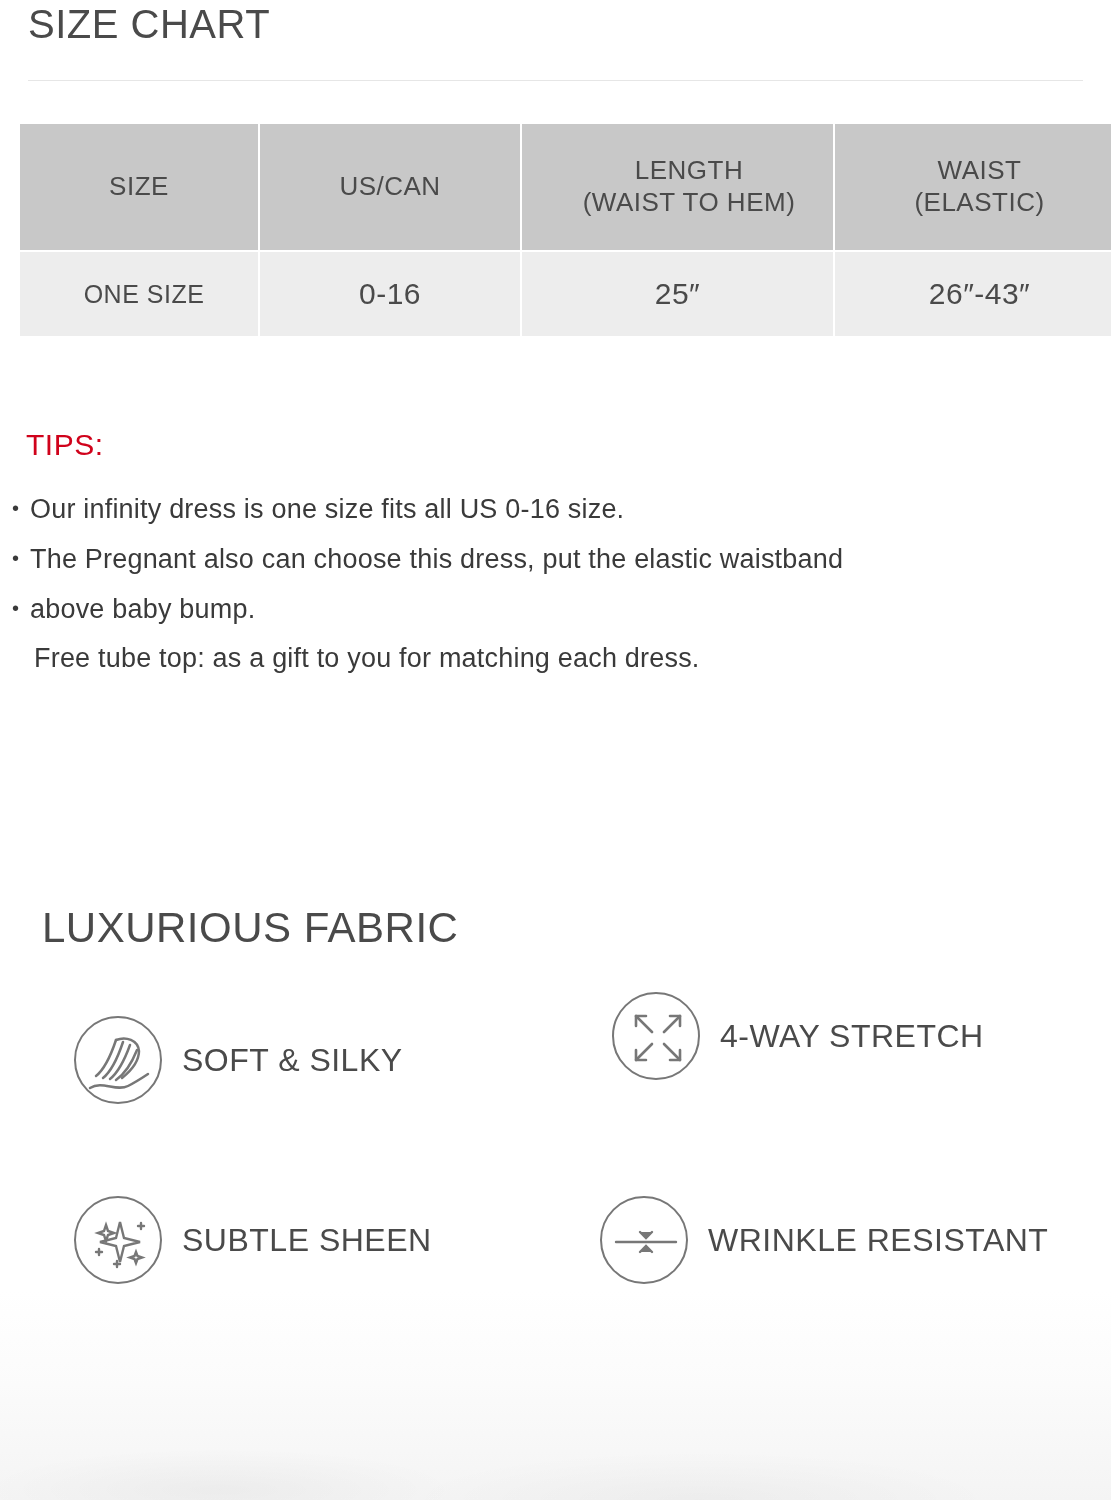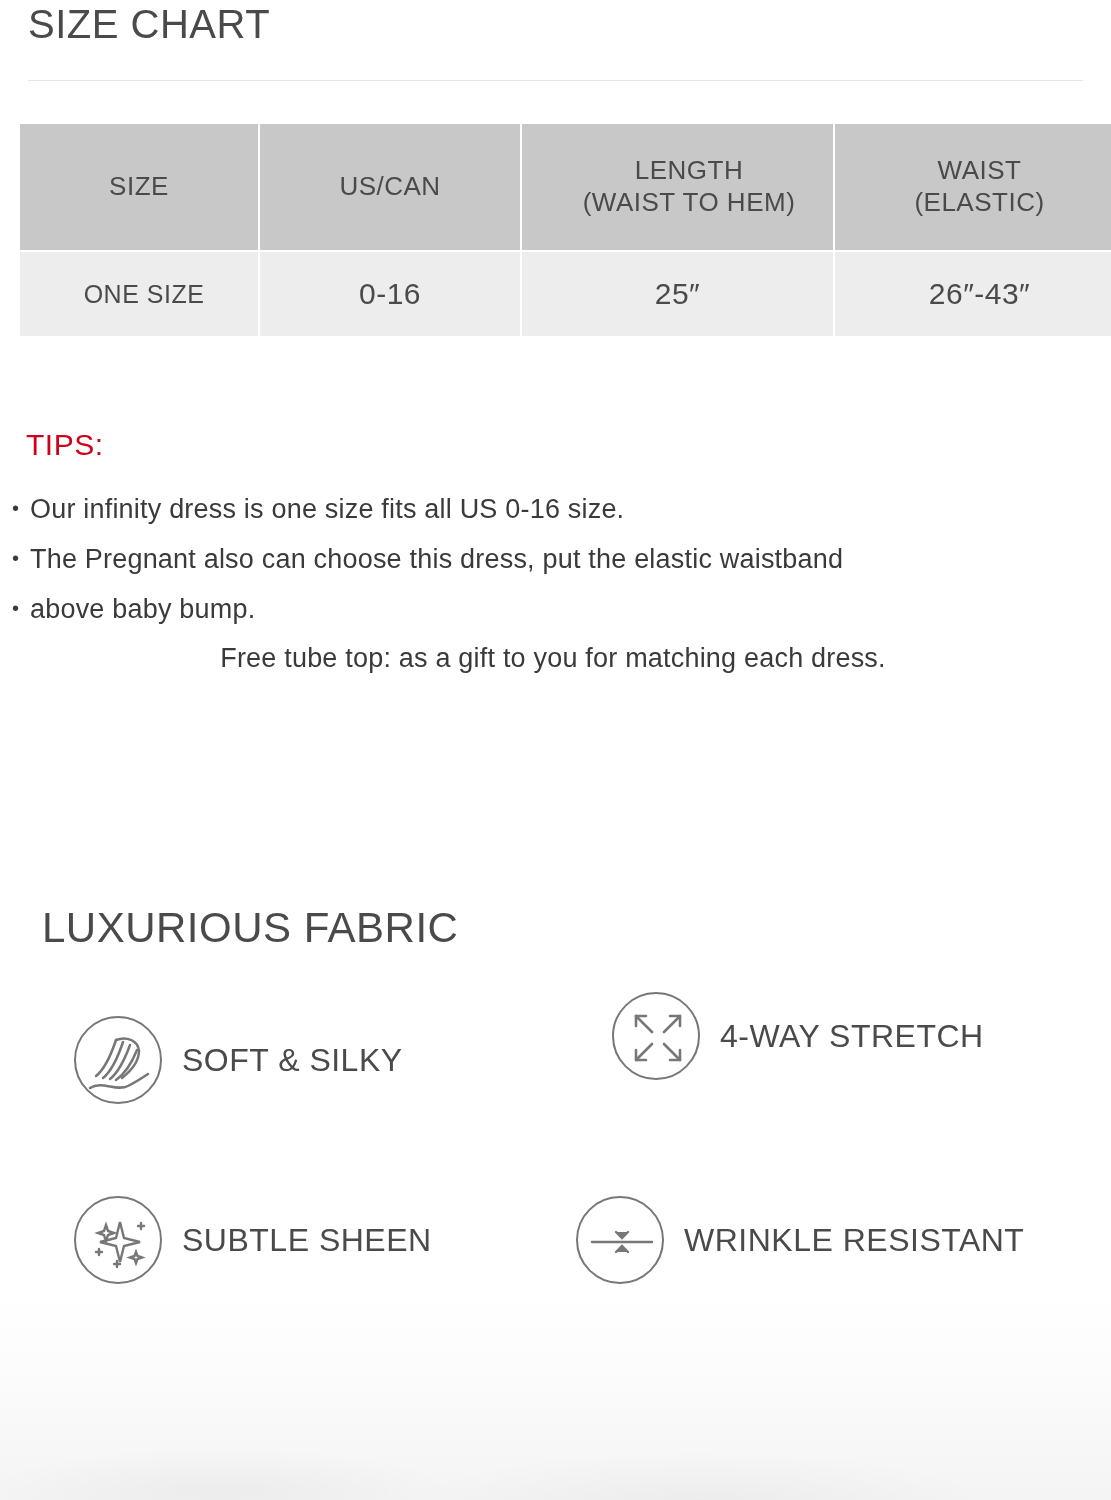--- a/index.html
+++ b/index.html
@@ -104,21 +104,20 @@
   }
   .tip-line .bullet {
     display: inline-block;
     width: 18px;
     color: #3a3a3a;
     font-size: 20px;
     vertical-align: 3px;
   }
   .tip-line.indent {
     padding-left: 22px;
-    text-align: center;
   }
 
   
   .fabric-title {
     position: absolute;
     left: 42px;
     top: 904px;
     font-size: 42px;
     color: #4a4a4a;
     letter-spacing: 0.5px;
@@ -142,21 +141,21 @@
     margin-left: 20px;
     font-size: 32px;
     color: #4a4a4a;
     letter-spacing: 0.5px;
     white-space: nowrap;
   }
 
   .feat-soft   { left: 74px;  top: 1016px; }
   .feat-4way   { left: 612px; top: 992px; }
   .feat-sheen  { left: 74px;  top: 1196px; }
-  .feat-wrink  { left: 576px; top: 1196px; }
+  .feat-wrink  { left: 600px; top: 1196px; }
 
   
   .fabric-bg {
     position: absolute;
     left: 0;
     top: 1290px;
     width: 1111px;
     height: 210px;
     background: linear-gradient(180deg, #ffffff 0%, #fbfbfb 45%, #f4f4f4 100%);
   }

